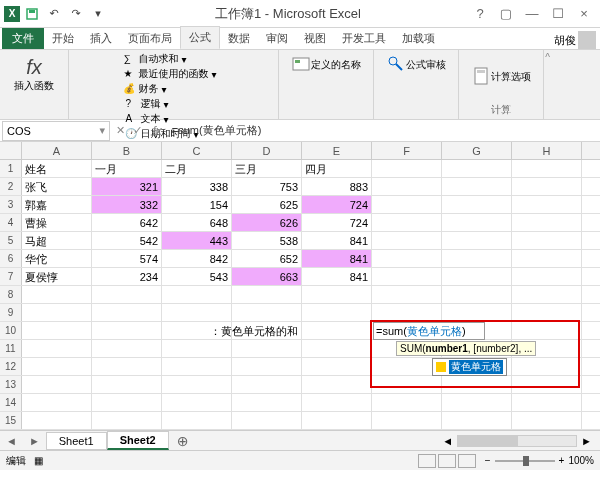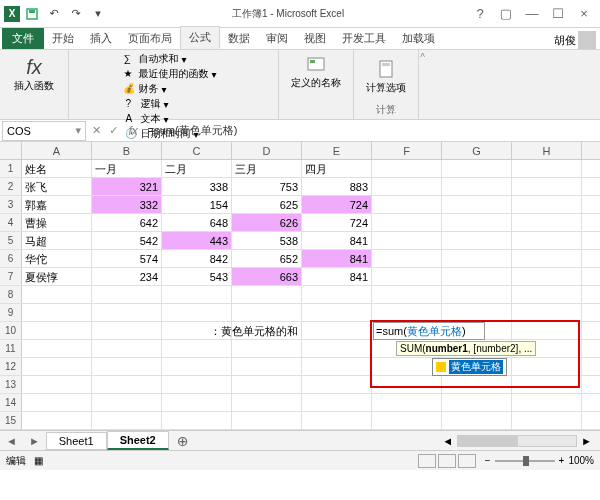--- a/index.html
+++ b/index.html
@@ -1,42 +1,42 @@
 <!DOCTYPE html>
 <html><head>
 <meta charset="utf-8">
 <style>
 * { margin:0; padding:0; box-sizing:border-box; font-family:"Microsoft YaHei",SimSun,sans-serif; }
 body { width:600px; height:500px; background:#fff; overflow:hidden; font-size:11px; }
 .titlebar { height:28px; background:#fff; display:flex; align-items:center; border-bottom:1px solid #d4d4d4; padding:0 4px; }
 .tb-left { display:flex; align-items:center; gap:2px; }
 .xl-icon { width:16px; height:16px; background:#217346; color:#fff; display:flex; align-items:center; justify-content:center; font-weight:bold; font-size:10px; }
 .qat-btn { width:20px; height:20px; display:flex; align-items:center; justify-content:center; cursor:pointer; color:#444; }
-.tb-title { flex:1; text-align:center; font-size:10px; color:#444; }
+.tb-title { flex:1; text-align:center; font-size:13px; color:#444; }
 .tb-right { display:flex; align-items:center; gap:2px; }
 .win-btn { width:24px; height:20px; display:flex; align-items:center; justify-content:center; cursor:pointer; color:#666; font-size:13px; }
 .ribbon-tabs { height:22px; background:#fff; display:flex; align-items:flex-end; padding-left:2px; border-bottom:1px solid #d4d4d4; }
 .file-tab { background:#217346; color:#fff; padding:3px 10px; font-size:11px; cursor:pointer;margin-top:40px; }
 .rtab { padding:3px 8px; font-size:11px; color:#444; cursor:pointer; }
 .rtab.active { border:1px solid #d4d4d4; border-bottom:1px solid #f1f1f1; background:#f1f1f1; }
 .rtab-right { margin-left:auto; display:flex; align-items:center; padding-right:4px; gap:2px; }
 .avatar { width:18px; height:18px; background:#ccc; }
 .ribbon { height:70px; background:#f1f1f1; display:flex; border-bottom:1px solid #d4d4d4; }
 .rgroup { border-right:1px solid #d4d4d4; padding:2px 6px; display:flex; flex-direction:column; }
 .rgroup-body { flex:1; display:flex; flex-direction:column; justify-content:center; gap:1px; }
 .rgroup-label { font-size:10px; color:#666; text-align:center; padding-top:1px; }
 .fx-big { display:flex; flex-direction:column; align-items:center; padding:4px 8px; cursor:pointer; }
 .fx-big .fx { font-style:italic; font-size:20px; color:#444; }
 .lib-row { display:flex; align-items:center; gap:3px; font-size:10px; cursor:pointer; padding:0 2px; white-space:nowrap; }
 .lib-icon { width:12px; height:12px; display:inline-block; }
 .rgroup.center { align-items:center; }
-.rbtncol { display:flex; flex-direction:column; align-items:center; justify-content:center; padding:2px 6px; cursor:pointer; font-size:10px; }
+.rbtncol { display:flex; flex-direction:row; align-items:center; justify-content:center; padding:2px 6px; cursor:pointer; font-size:10px; }
 .rbtncol .ico { width:20px; height:20px; margin-bottom:2px; }
 .namebar { height:22px; display:flex; align-items:center; border-bottom:1px solid #d4d4d4; background:#fff; }
-.namebox { width:84px; height:20px; border:1px solid #ccc; margin:0 2px; padding:0 4px; display:flex; align-items:center; font-size:11px; }
+.namebox { width:108px; height:20px; border:1px solid #ccc; margin:0 2px; padding:0 4px; display:flex; align-items:center; font-size:11px; }
 .fx-label { font-style:italic; color:#888; padding:0 6px; font-size:12px; }
 .fml-input { flex:1; padding:0 4px; font-size:11px; color:#333; }
 .grid { position:relative; background:#fff; }
 .colhdrs { display:flex; height:18px; background:#f3f3f3; border-bottom:1px solid #ccc; }
 .rowhdr-space { width:22px; border-right:1px solid #ccc; background:#f3f3f3; }
 .colhdr { width:70px; border-right:1px solid #ccc; text-align:center; font-size:11px; color:#555; line-height:18px; cursor:pointer; }
 .rows { }
 .row { display:flex; height:18px; border-bottom:1px solid #e0e0e0; }
 .rowhdr { width:22px; border-right:1px solid #ccc; background:#f3f3f3; text-align:center; font-size:10px; color:#555; line-height:18px; cursor:pointer; }
 .cell { width:70px; border-right:1px solid #e0e0e0; padding:0 3px; font-size:11px; line-height:18px; overflow:hidden; white-space:nowrap; }
@@ -138,20 +138,31 @@
       <span class="ico">
           <svg width="20" height="20">
             <rect x="2" y="4" width="16" height="12" fill="#fff" stroke="#888"></rect>
             <rect x="4" y="6" width="5" height="3" fill="#6a6"></rect>
           </svg>
         </span>
       <span>定义的名称</span>
     </div>
   </div>
   <div class="rgroup center">
+    <div class="rbtncol">
+      <span class="ico">
+          <svg width="20" height="20">
+            <circle cx="7" cy="7" r="4" fill="none" stroke="#06c"></circle>
+            <line x1="10" y1="10" x2="16" y2="16" stroke="#06c" stroke-width="2"></line>
+          </svg>
+        </span>
+      <span>公式审核</span>
+    </div>
+  </div>
+  <div class="rgroup center">
     <div class="rgroup-body" style="flex-direction:row;align-items:center">
       <div class="rbtncol">
         <span class="ico">
             <svg width="20" height="20">
               <rect x="4" y="2" width="12" height="16" fill="#fff" stroke="#888"></rect>
               <rect x="6" y="4" width="8" height="3" fill="#ccc"></rect>
             </svg>
           </span>
         <span>计算选项</span>
       </div>

